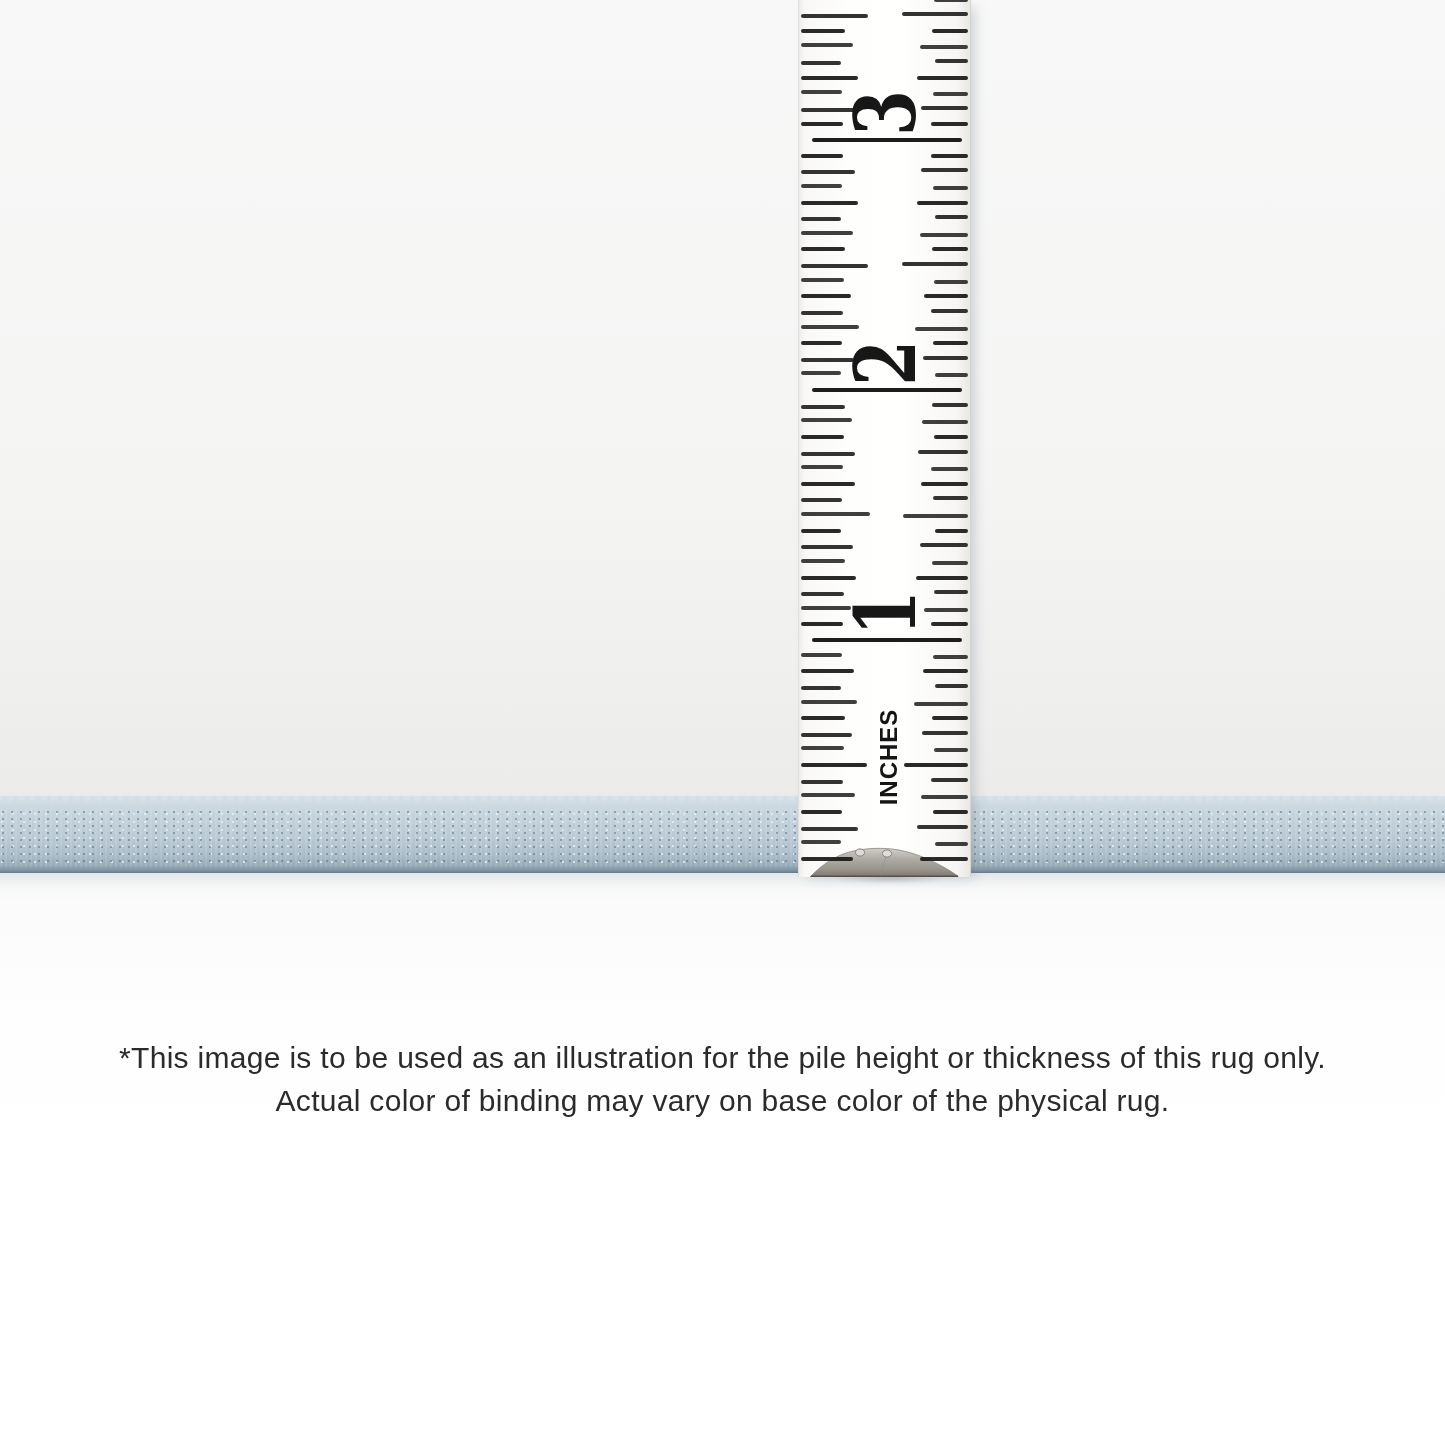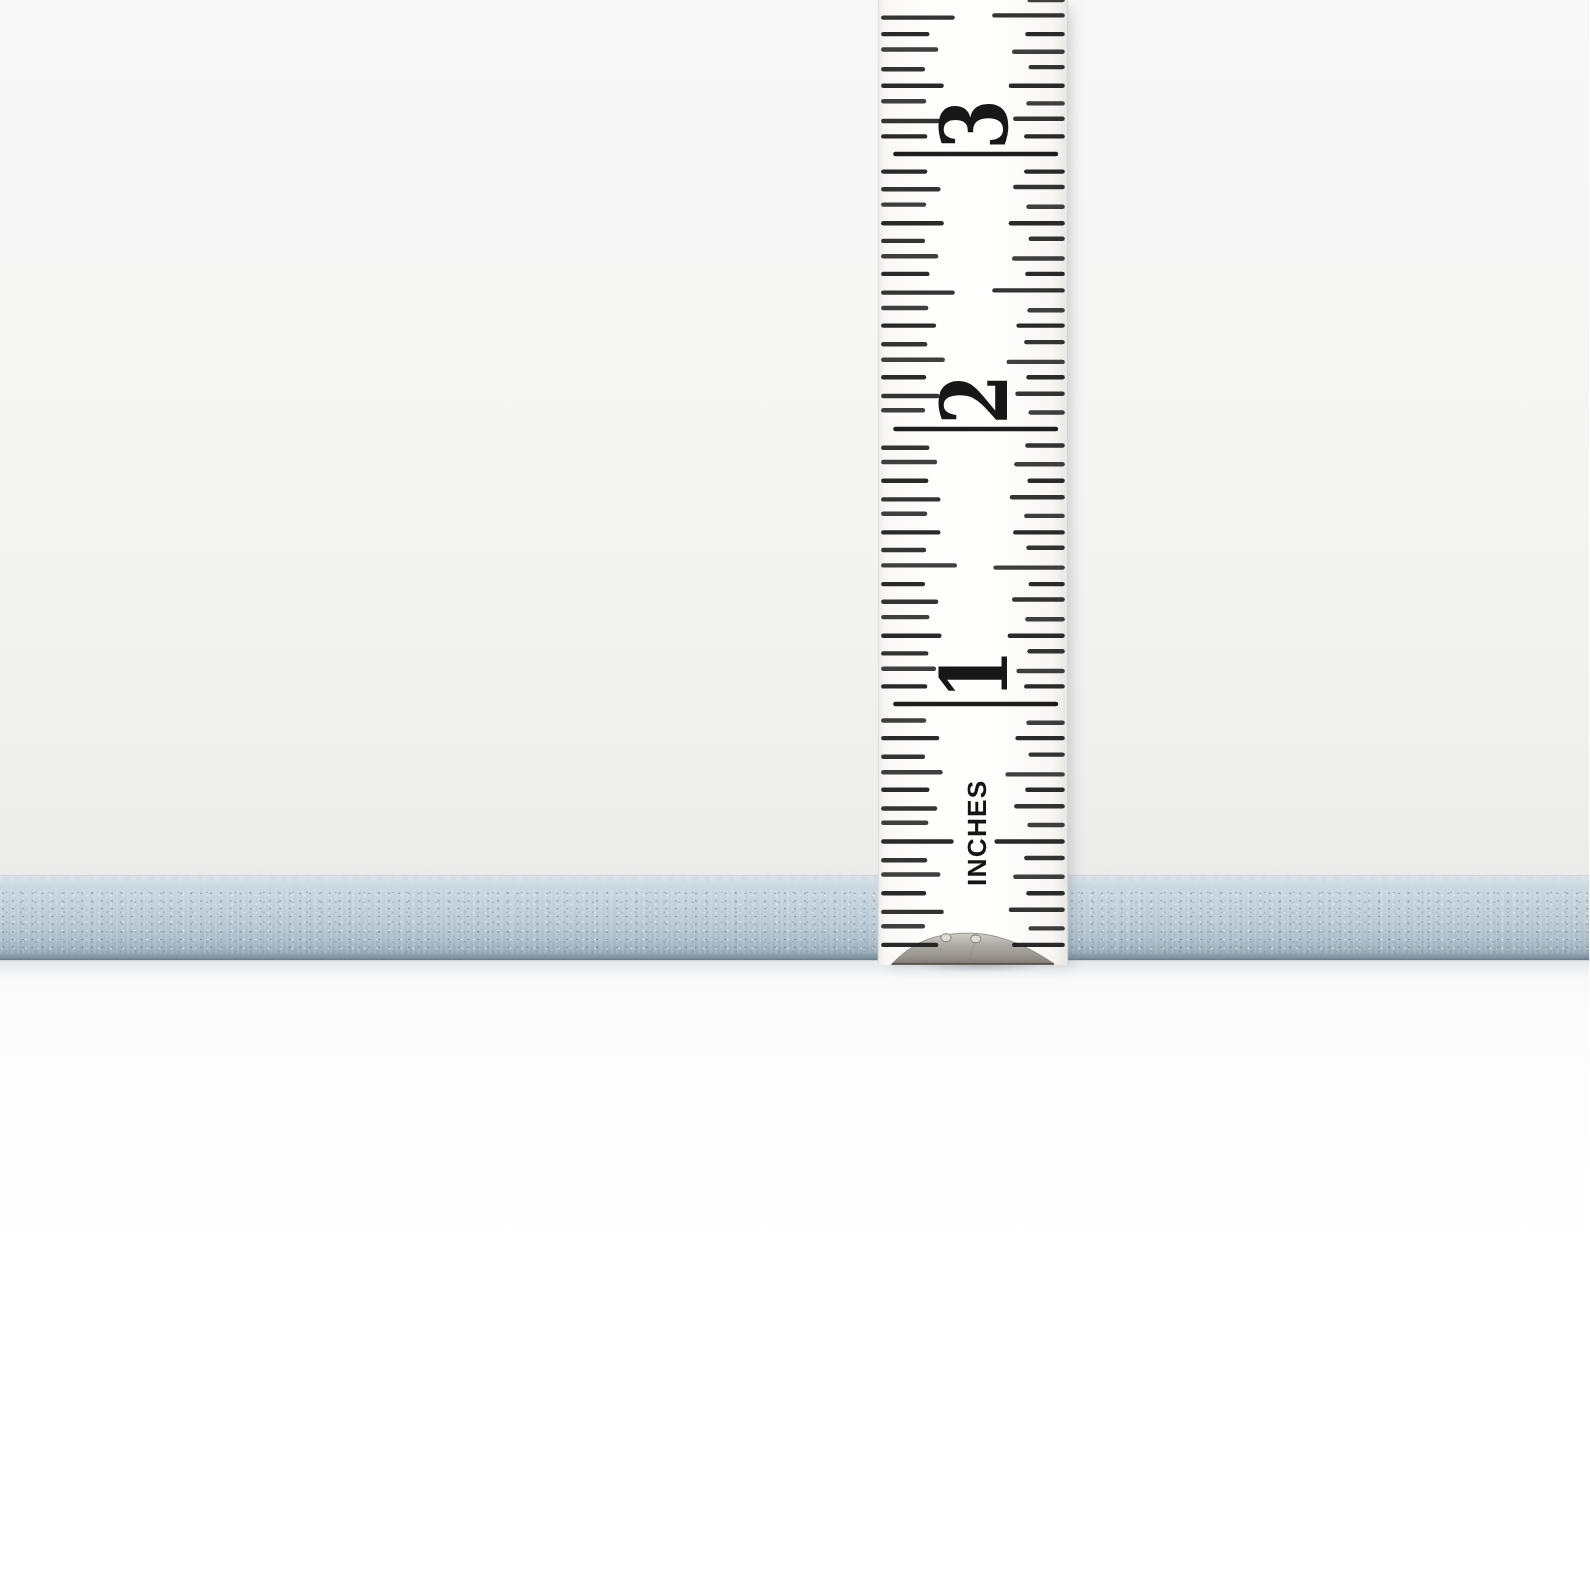--- a/index.html
+++ b/index.html
@@ -221,15 +221,17 @@
       <div class="tick right" style="top: 809.875px; width: 35px; opacity: 0.95;"></div>
       <div class="tick left" style="top: 826.5px; width: 57px; opacity: 0.9;"></div>
       <div class="tick right" style="top: 824.5px; width: 51px; opacity: 0.9;"></div>
       <div class="tick left" style="top: 840.125px; width: 40px; opacity: 0.85;"></div>
       <div class="tick right" style="top: 842.125px; width: 33px; opacity: 0.85;"></div>
       <div class="tick left" style="top: 856.75px; width: 52px; opacity: 0.95;"></div>
       <div class="tick right" style="top: 856.75px; width: 48px; opacity: 0.95;"></div>
     </div>
 
   <div class="caption">
+    <div>*This image is to be used as an illustration for the pile height or thickness of this rug only.</div>
+    <div>Actual color of binding may vary on base color of the physical rug.</div>
   </div>
 
 </div>
 
 </body></html>

